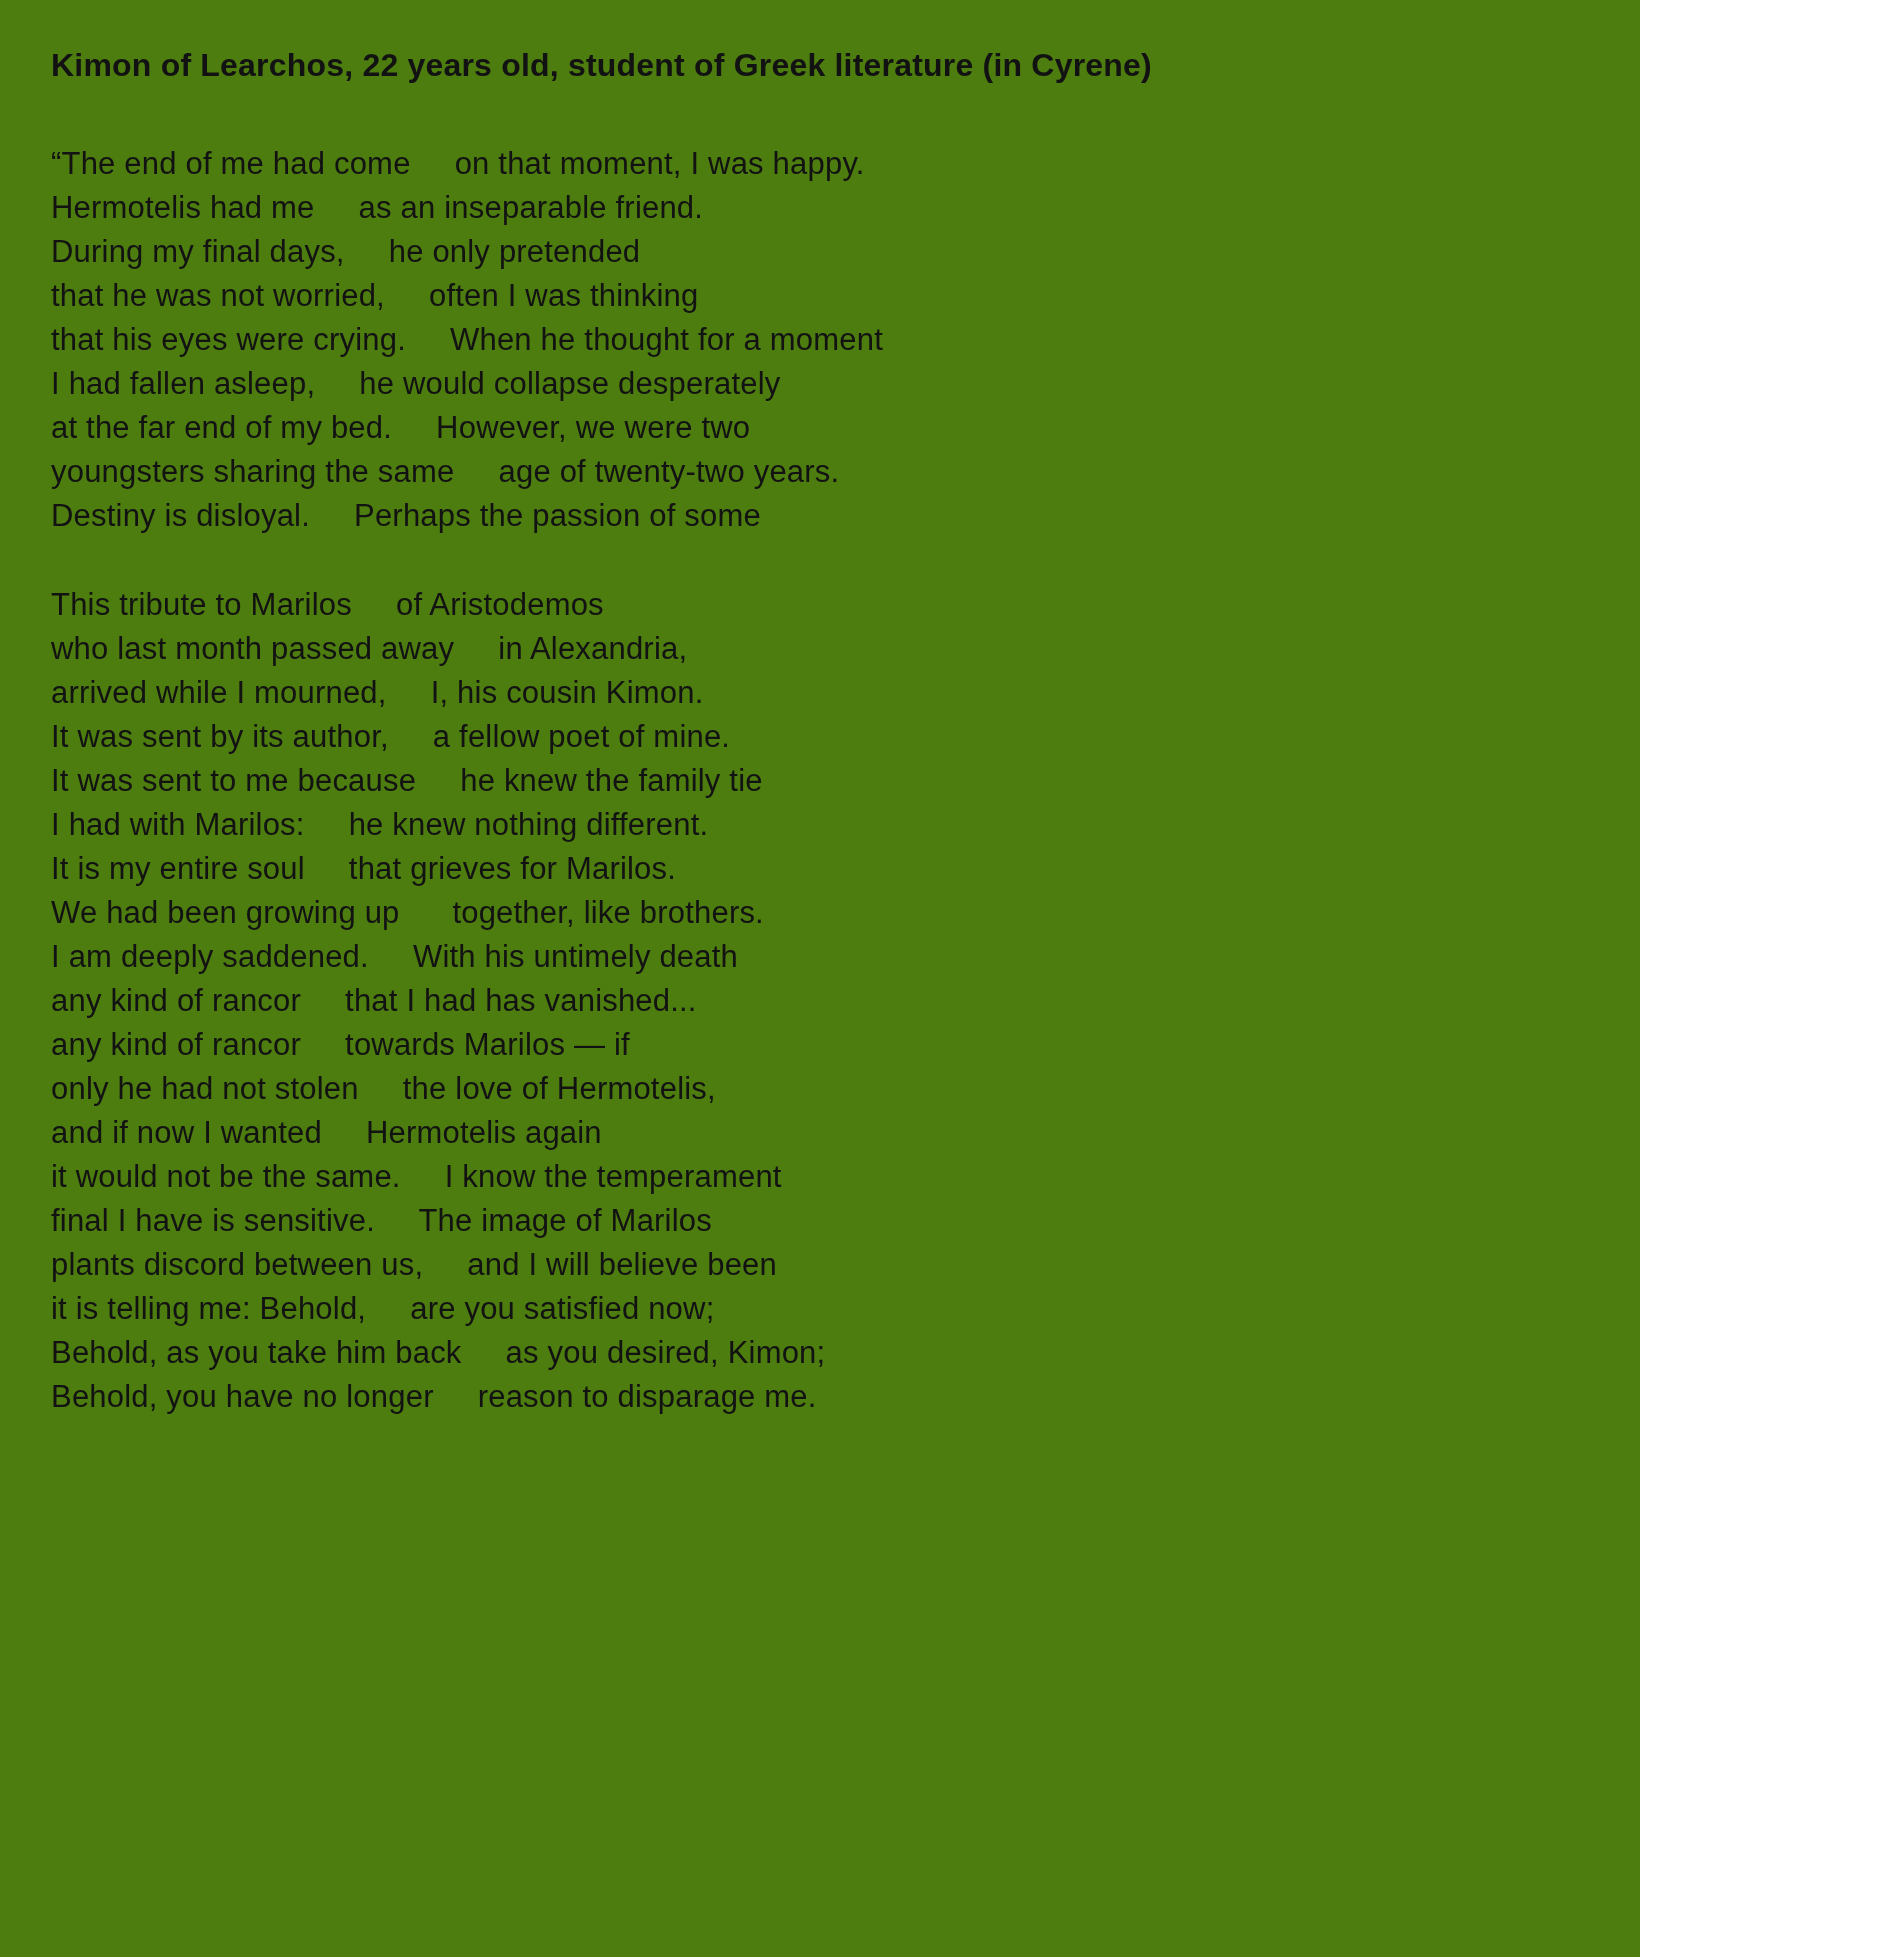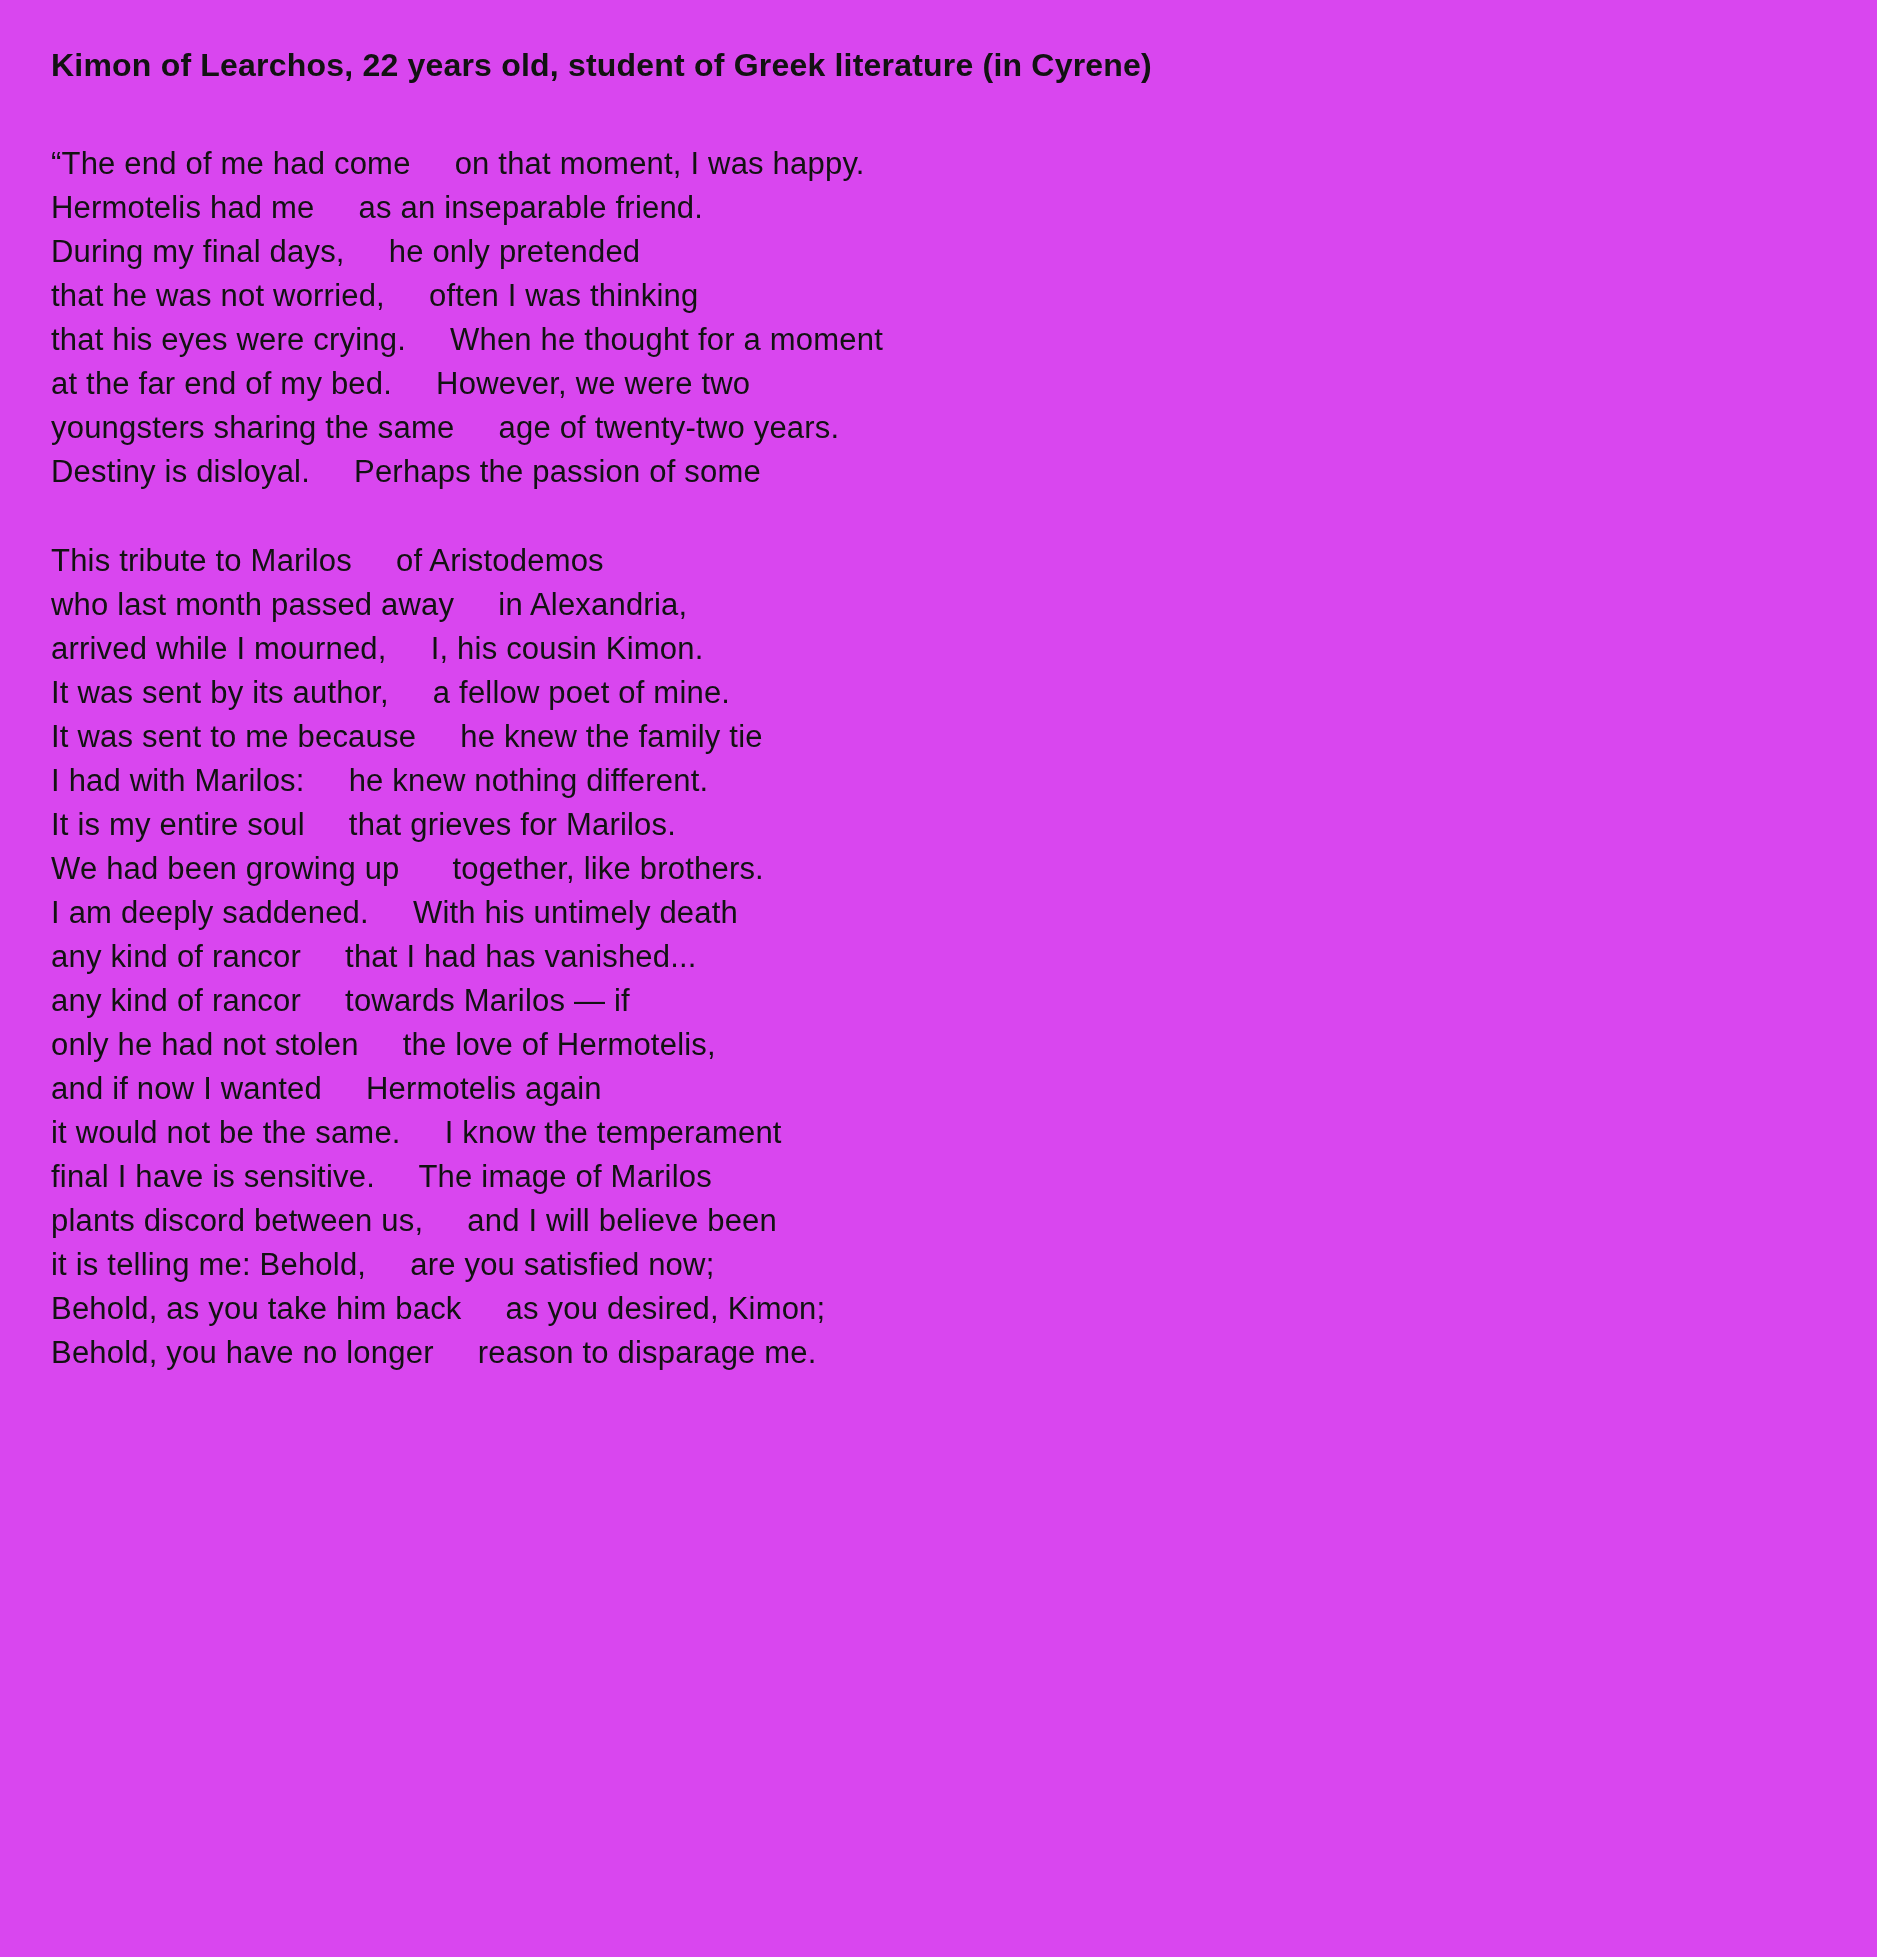--- a/index.html
+++ b/index.html
@@ -1,24 +1,24 @@
 <!DOCTYPE html>
 <html><head>
 <meta charset="utf-8">
 <style>
   html, body {
     margin: 0;
     padding: 0;
     background: #ffffff;
   }
   .page {
-    width: 1877px;
+    width: 1640px;
     min-height: 1957px;
     box-sizing: border-box;
-    background: #d946ef;
+    background: #4d7c0f;
     color: #121212;
     font-family: "Liberation Sans", "DejaVu Sans", sans-serif;
     padding: 45px 59px 59px 51px;
   }
   .poem-title {
     font-size: 32px;
     font-weight: 700;
     line-height: 1.3;
     margin: 0 0 55px 0;
     letter-spacing: 0.2px;
@@ -41,20 +41,21 @@
 <div class="page">
   <h1 class="poem-title">Kimon of Learchos, 22 years old, student of Greek literature (in Cyrene)</h1>
 
   <div class="poem">
       <div class="stanza">
         <div class="poem-line">“The end of me had come     on that moment, I was happy.</div>
         <div class="poem-line">Hermotelis had me     as an inseparable friend.</div>
         <div class="poem-line">During my final days,     he only pretended</div>
         <div class="poem-line">that he was not worried,     often I was thinking</div>
         <div class="poem-line">that his eyes were crying.     When he thought for a moment</div>
+        <div class="poem-line">I had fallen asleep,     he would collapse desperately</div>
         <div class="poem-line">at the far end of my bed.     However, we were two</div>
         <div class="poem-line">youngsters sharing the same     age of twenty-two years.</div>
         <div class="poem-line">Destiny is disloyal.     Perhaps the passion of some</div>
       </div>
       <div class="stanza">
         <div class="poem-line">This tribute to Marilos     of Aristodemos</div>
         <div class="poem-line">who last month passed away     in Alexandria,</div>
         <div class="poem-line">arrived while I mourned,     I, his cousin Kimon.</div>
         <div class="poem-line">It was sent by its author,     a fellow poet of mine.</div>
         <div class="poem-line">It was sent to me because     he knew the family tie</div>

